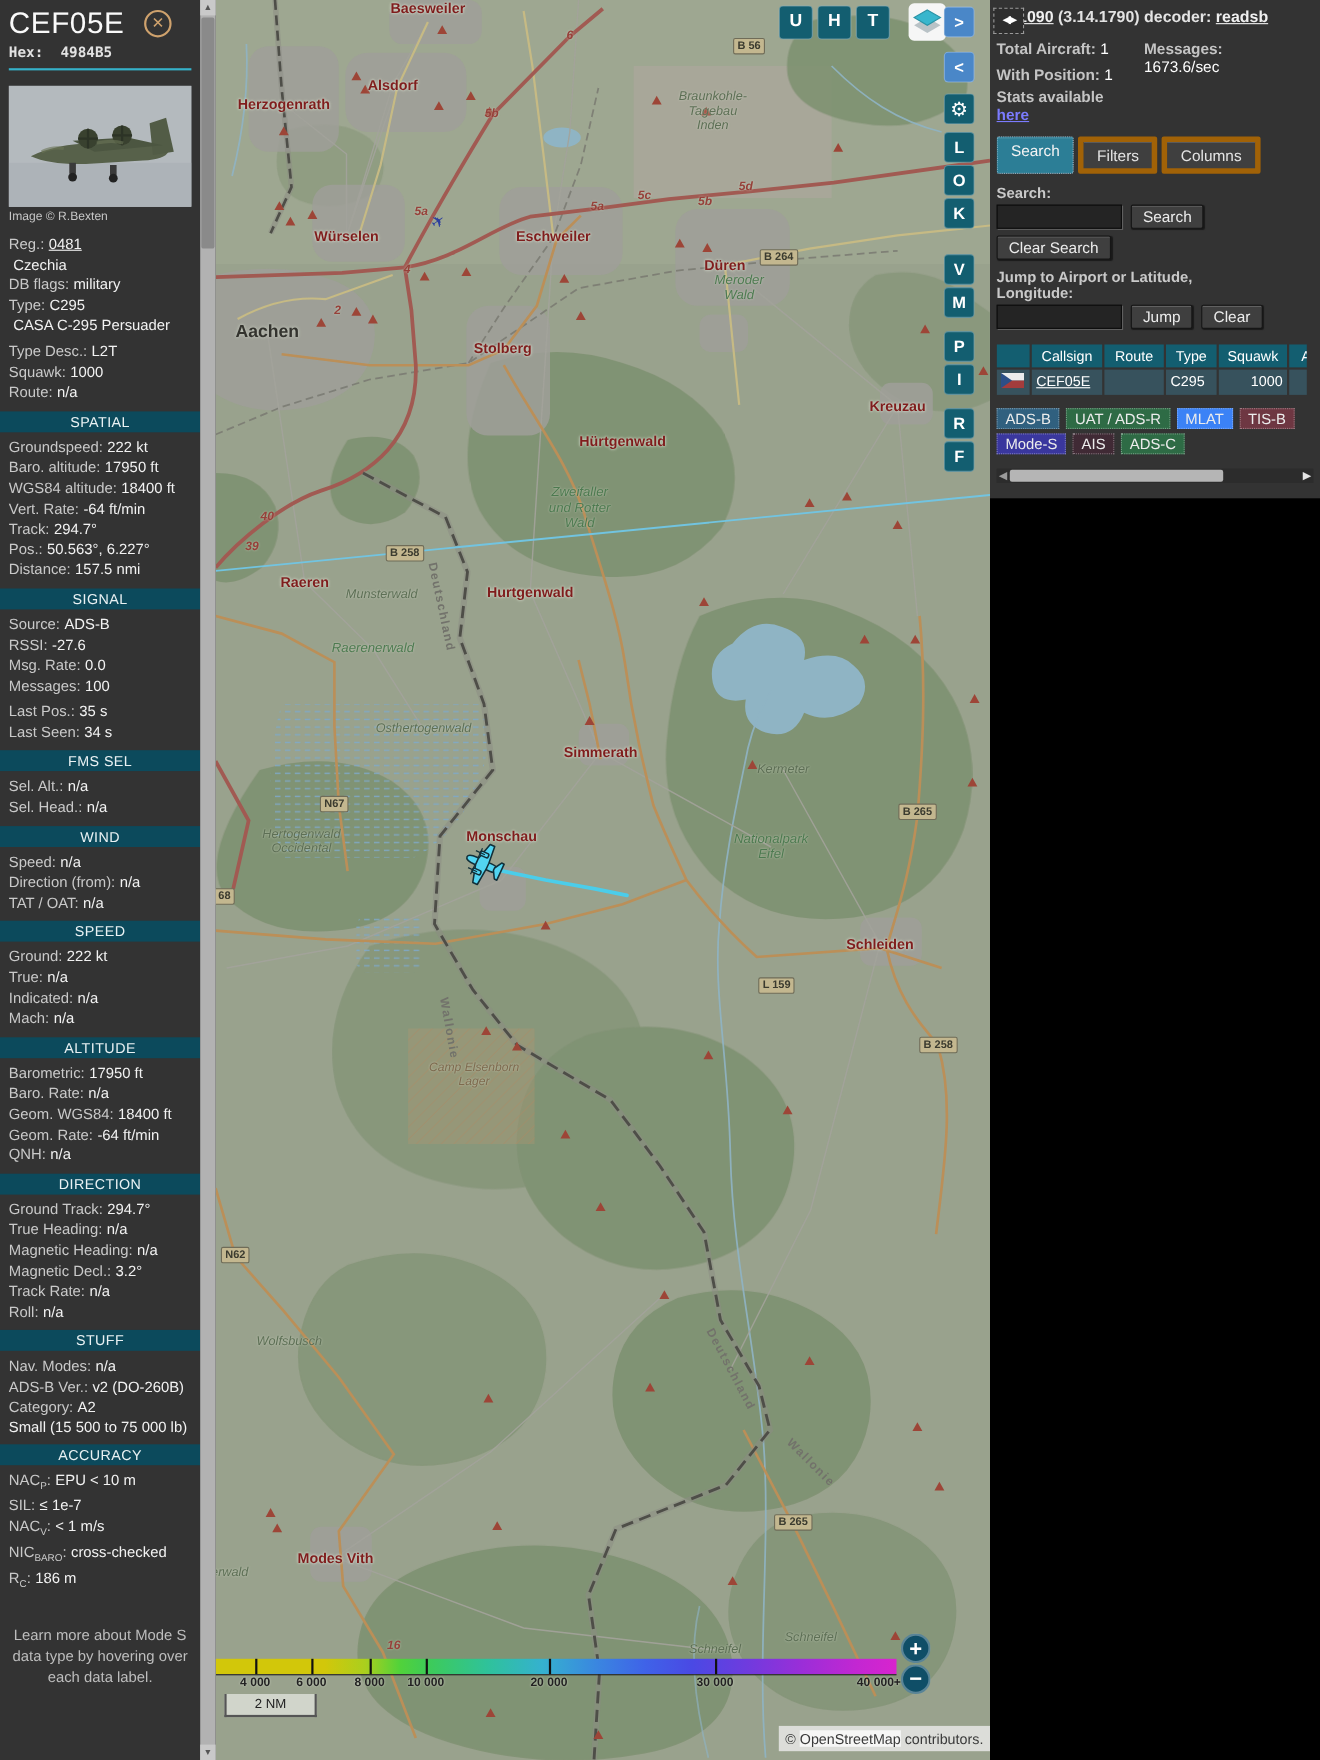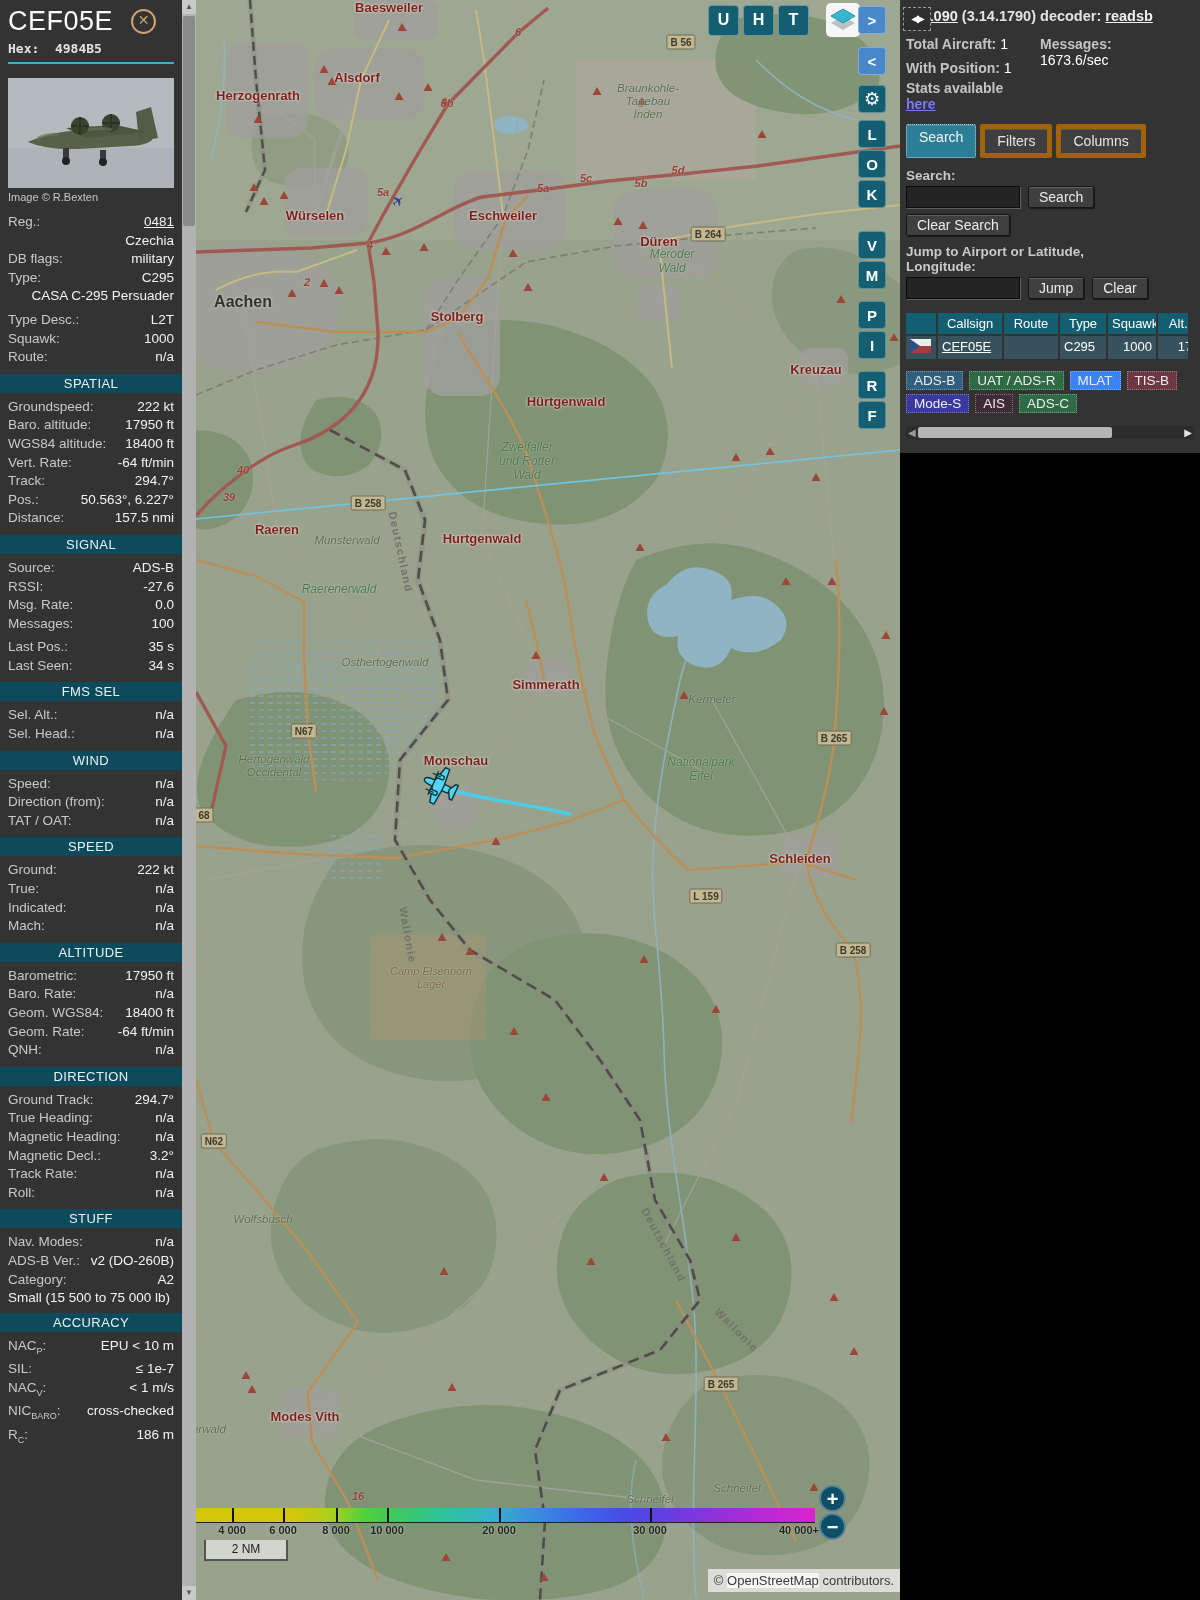--- a/index.html
+++ b/index.html
@@ -11,21 +11,21 @@
   #sb-close{position:absolute;top:9px;right:26px;width:21px;height:21px;border:2px solid #cfa26d;border-radius:50%;
     color:#cfa26d;font-size:14px;line-height:19px;text-align:center;cursor:pointer;}
   #sb-hex{font-family:"DejaVu Sans Mono",monospace;font-weight:bold;font-size:13px;color:#e2e2e2;margin-top:4px;}
   #sb-rule{height:2px;background:#35b1c9;margin:6px 0 0 0;}
   #sb-photo{margin-top:14px;width:166px;height:110px;background:#b3b9bd;}
   #sb-credit{font-size:11px;color:#c6c6c6;margin:3px 0 10px 0;}
   .sb-row{display:flex;justify-content:space-between;font-size:13.5px;line-height:18.6px;}
   .sb-row.gap{margin-top:5px;}
   .sb-lbl{color:#c9c9c9;white-space:nowrap;}
   .sb-lbl sub{font-size:9px;}
-  .sb-val{color:#f2f2f2;text-align:right;flex:1;margin-left:4px;}
+  .sb-val{color:#f2f2f2;flex:1;margin-left:4px;}
   .sb-val.link{text-decoration:underline;cursor:pointer;}
   .sb-full{font-size:13.5px;line-height:17px;color:#f2f2f2;}
   .sec-hdr{background:#0c4a5c;color:#e9f1f3;text-align:center;font-size:13px;letter-spacing:.4px;
     padding:2px 0;margin:7px -8px 5px -8px;}
   #sb-note{margin-top:28px;font-size:13.5px;line-height:19px;color:#bdbdbd;text-align:center;padding:0 2px;}
   
   #left-scroll{position:absolute;left:182px;top:0;width:14px;height:1600px;background:#b2b2b2;z-index:6;}
   #left-scroll .sc-btn{position:absolute;left:0;width:14px;height:14px;background:#c9c9c9;color:#555;
     font-size:8px;text-align:center;line-height:14px;}
   #left-scroll .sc-thumb{position:absolute;left:1px;top:16px;width:12px;height:210px;background:#8a8a8a;border-radius:2px;}
@@ -94,21 +94,21 @@
   .rp-btn{display:inline-block;background:#3f3f3f;border:1px solid #161616;box-shadow:inset 0 1px 0 rgba(255,255,255,.18),1px 1px 1px rgba(0,0,0,.5);
     color:#ececec;font-size:14px;padding:2px 10px;margin-left:8px;border-radius:2px;cursor:pointer;vertical-align:middle;}
   .rp-btn.solo{margin:6px 0 2px 0;}
   #jump-title{width:200px;}
   
   #ac-table{margin-top:14px;overflow:hidden;width:282px;}
   .t-row{display:flex;margin-bottom:2px;}
   .t-cell{flex:none;margin-right:2px;font-size:13px;padding:3px 4px;box-sizing:border-box;white-space:nowrap;overflow:hidden;}
   .t-head .t-cell{background:#135e70;color:#fff;text-align:center;}
   .t-body .t-cell{background:#37525d;color:#fff;}
-  .c0{width:30px;}.c1{width:64px;}.c2{width:54px;}.c3{width:46px;}.c4{width:48px;}.c5{width:60px;}
+  .c0{width:30px;}.c1{width:64px;}.c2{width:54px;}.c3{width:46px;}.c4{width:62px;}.c5{width:60px;}
   .t-body .c4,.t-body .c5{text-align:right;}
   .cs-link{text-decoration:underline;cursor:pointer;}
   
   #badges{margin-top:10px;}
   .badge-row{margin-top:4px;display:flex;gap:6px;}
   .badge{font-size:13.5px;padding:1px 7px;border:1px dotted rgba(255,255,255,.35);color:#ececec;cursor:pointer;}
   
   #rp-hscroll{margin-top:13px;height:13px;background:#2c2c2c;position:relative;}
   #rp-hscroll .harr{position:absolute;top:0;font-size:10px;line-height:13px;color:#9a9a9a;}
   #rp-hscroll .hthumb{position:absolute;left:12px;top:1px;width:194px;height:11px;background:#b5b5b5;border-radius:2px;}
@@ -343,20 +343,21 @@
         </div>
         <div class="sb-row">
           <span class="sb-lbl">NIC<sub>BARO</sub>:</span>
           <span class="sb-val">cross-checked</span>
         </div>
         <div class="sb-row">
           <span class="sb-lbl">R<sub>C</sub>:</span>
           <span class="sb-val">186 m</span>
         </div>
       </div>
+    <div id="sb-note">Learn more about Mode S data type by hovering over each data label.</div>
   </div>
 </div>
 <div id="left-scroll">
   <div class="sc-btn" style="top:0">▲</div>
   <div class="sc-thumb"></div>
   <div class="sc-btn" style="bottom:0;top:auto">▼</div>
 </div>
 
 <div id="map">
   <svg id="map-svg" width="704" height="1600" viewBox="0 0 704 1600">

